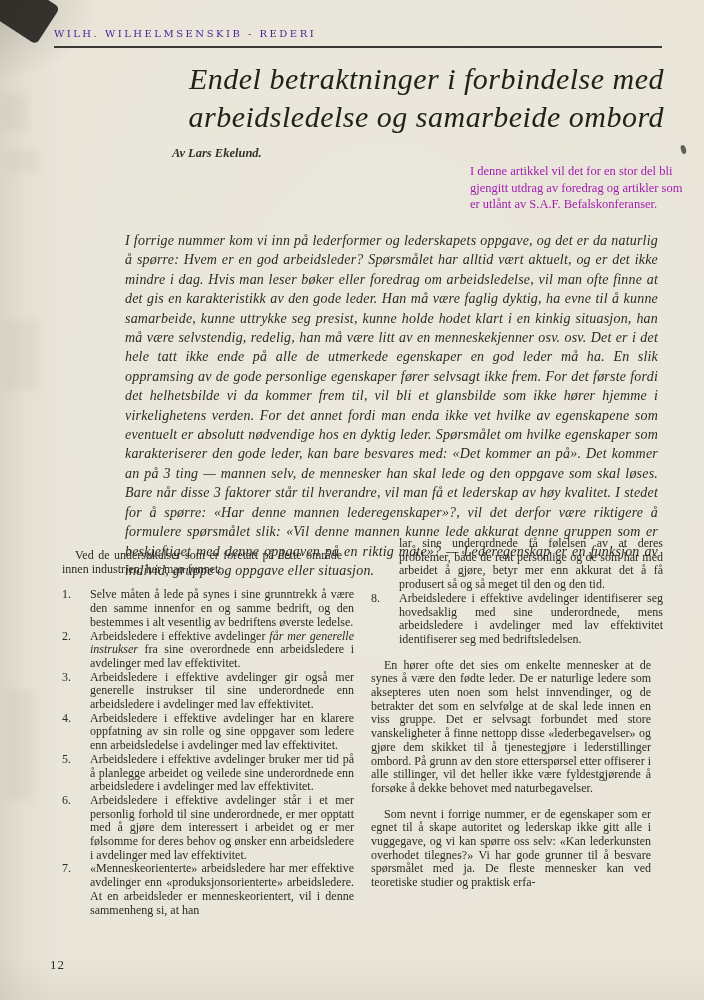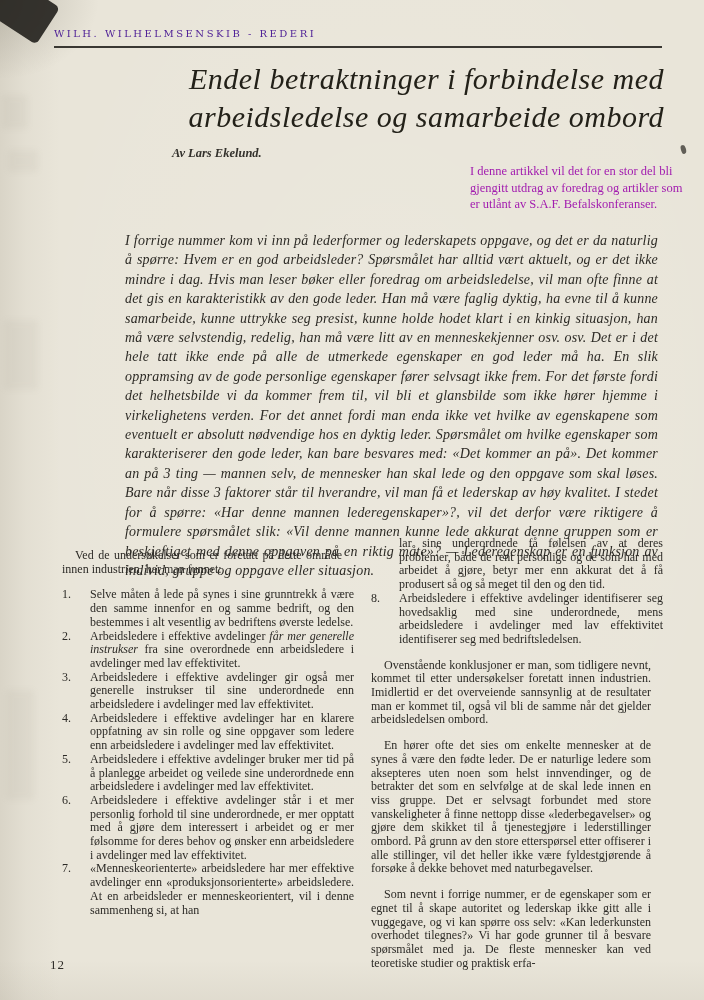--- a/index.html
+++ b/index.html
@@ -128,21 +128,21 @@
     <span><span>Arbeidsledere i effektive avdelinger </span><span class="it">får mer generelle instrukser</span><span> fra sine overordnede enn arbeidsledere i avdelinger med lav effektivitet.</span></span>
   </div>
 
   <div class="li">
     <span class="num">3.</span>
     <span>Arbeidsledere i effektive avdelinger gir også mer generelle instrukser til sine underordnede enn arbeidsledere i avdelinger med lav effektivitet.</span>
   </div>
 
   <div class="li">
     <span class="num">4.</span>
-    <span>Arbeidsledere i effektive avdelinger har en klarere oppfatning av sin rolle og sine oppgaver som ledere enn arbeidsledere i avdelinger med lav effektivitet.</span>
+    <span>Arbeidsledere i effektive avdelinger har en klarere oppfatning av sin rolle og sine oppgaver som ledere enn arbeidsledelse i avdelinger med lav effektivitet.</span>
   </div>
 
   <div class="li">
     <span class="num">5.</span>
     <span>Arbeidsledere i effektive avdelinger bruker mer tid på å planlegge arbeidet og veilede sine underordnede enn arbeidsledere i avdelinger med lav effektivitet.</span>
   </div>
 
   <div class="li">
     <span class="num">6.</span>
     <span>Arbeidsledere i effektive avdelinger står i et mer personlig forhold til sine underordnede, er mer opptatt med å gjøre dem interessert i arbeidet og er mer følsomme for deres behov og ønsker enn arbeidsledere i avdelinger med lav effektivitet.</span>
@@ -155,18 +155,17 @@
 </div>
 
 <div class="col col-right">
   <div class="cont">lar sine underordnede få følelsen av at deres problemer, både de rent personlige og de som har med arbeidet å gjøre, betyr mer enn akkurat det å få produsert så og så meget til den og den tid.</div>
 
   <div class="li">
     <span class="num">8.</span>
     <span>Arbeidsledere i effektive avdelinger identifiserer seg hovedsaklig med sine underordnede, mens arbeidsledere i avdelinger med lav effektivitet identifiserer seg med bedriftsledelsen.</span>
   </div>
 
-  <p class="indent">Ovenstående konklusjoner er man, som tidligere nevnt, kommet til etter undersøkelser foretatt innen industrien. Imidlertid er det overveiende sannsynlig at de resultater man er kommet til, også vil bli de samme når det gjelder arbeidsledelsen ombord.</p>
   <p class="indent">En hører ofte det sies om enkelte mennesker at de synes å være den fødte leder. De er naturlige ledere som aksepteres uten noen som helst innvendinger, og de betrakter det som en selvfølge at de skal lede innen en viss gruppe. Det er selvsagt forbundet med store vanskeligheter å finne nettopp disse «lederbegavelser» og gjøre dem skikket til å tjenestegjøre i lederstillinger ombord. På grunn av den store etterspørsel etter offiserer i alle stillinger, vil det heller ikke være fyldestgjørende å forsøke å dekke behovet med naturbegavelser.</p>
   <p class="indent">Som nevnt i forrige nummer, er de egenskaper som er egnet til å skape autoritet og lederskap ikke gitt alle i vuggegave, og vi kan spørre oss selv: «Kan lederkunsten overhodet tilegnes?» Vi har gode grunner til å besvare spørsmålet med ja. De fleste mennesker kan ved teoretiske studier og praktisk erfa-</p>
 </div>
 
 <div class="pagenum">12</div>
 
 </body></html>

